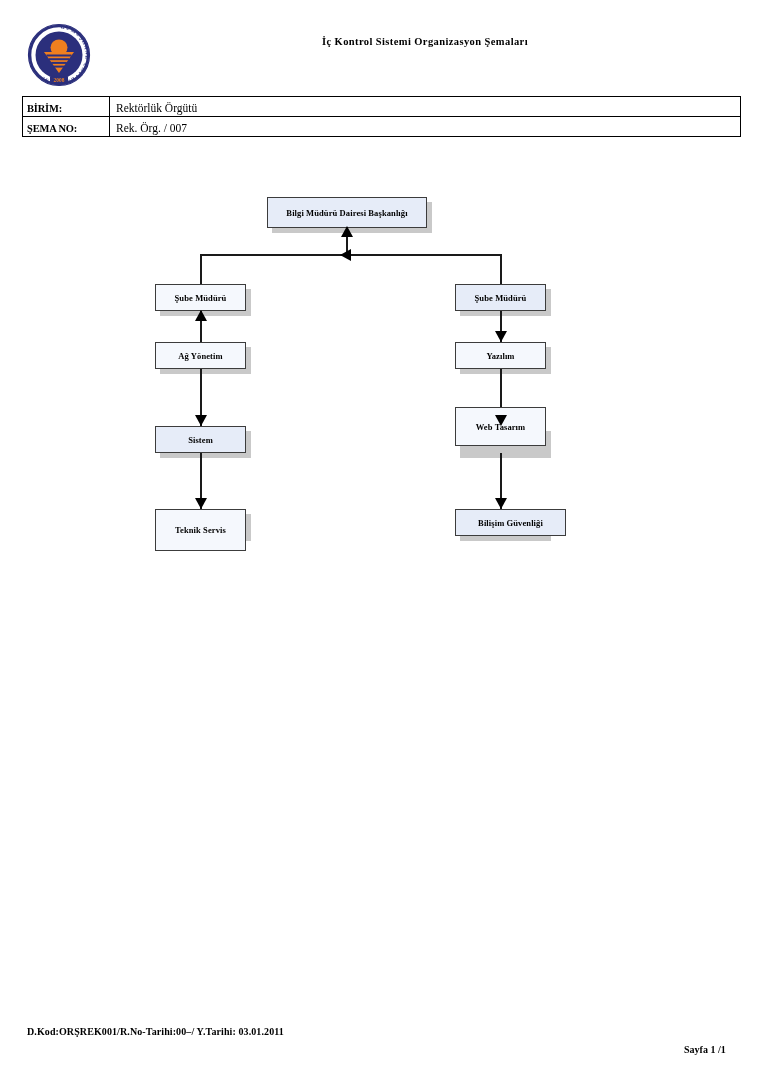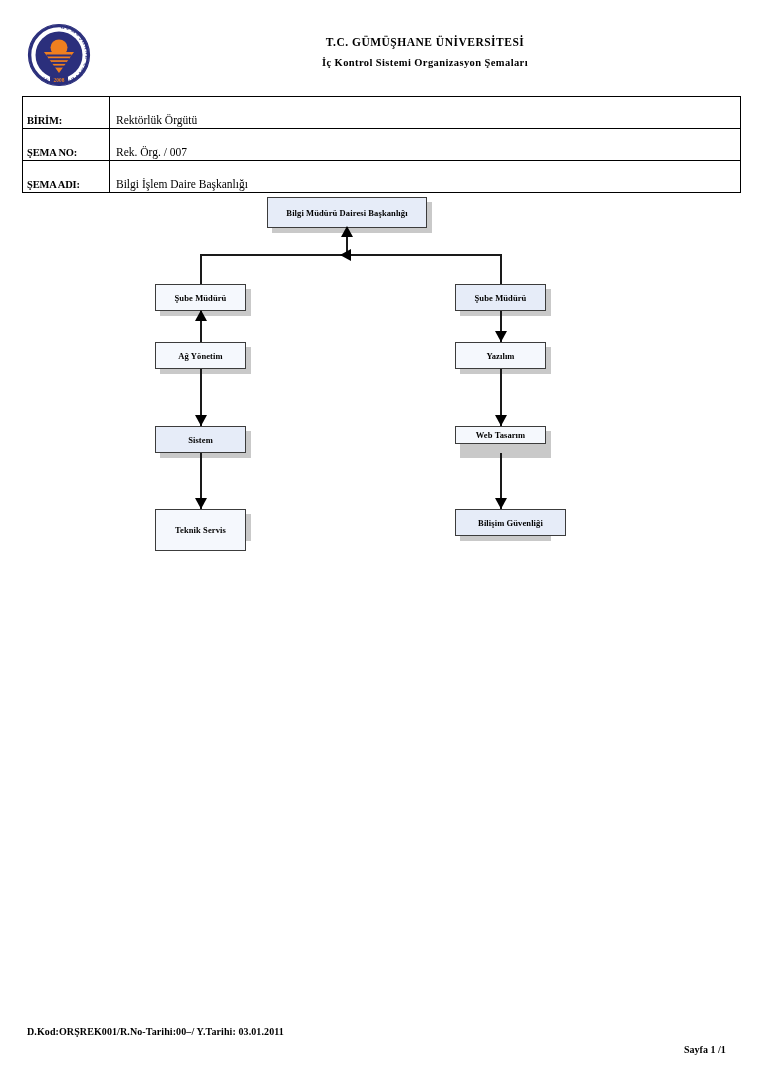--- a/index.html
+++ b/index.html
@@ -50,21 +50,21 @@
     position: absolute;
     left: 22px;
     top: 96px;
     width: 719px;
     border-collapse: collapse;
     table-layout: fixed;
   }
   #info-table td {
     border: 1.3px solid #000000;
     height: 15px;
-    padding: 16px 0 0 4px;
+    padding: 4px 0 0 4px;
     font-size: 11px;
     line-height: 15px;
     vertical-align: middle;
     margin-left: 27px;
   }
   #info-table td.label {
     width: 82px;
     font-weight: bold;
     font-size: 10.5px;
     letter-spacing: -0.2px;
@@ -171,38 +171,33 @@
     </defs>
     <text font-size="5.3" font-family="Liberation Serif, serif" font-weight="bold" fill="#2b2f7c" letter-spacing="1.1">
       <textPath href="#ringpath" startOffset="26%">GÜMÜŞHANE ÜNİVERSİTESİ</textPath>
     </text>
     <rect x="23" y="53.5" width="18" height="7" fill="#2b2f7c"></rect>
     <text x="32" y="59.2" font-size="5.4" font-family="Liberation Serif, serif" font-weight="bold" fill="#ef7f1f" text-anchor="middle">2008</text>
   </svg>
 </div>
 
 <div id="title-block">
-  <div id="title-line1">T.C. GÜMÜŞHANE ÜNİVERSİTESİ</div>
   <div id="title-line2">İç Kontrol Sistemi Organizasyon Şemaları</div>
 </div>
 
 <table id="info-table">
   <tbody>
     <tr>
       <td class="label">BİRİM:</td>
       <td class="value">Rektörlük Örgütü</td>
     </tr>
     <tr>
       <td class="label">ŞEMA NO:</td>
       <td class="value">Rek. Örg. / 007</td>
     </tr>
-    <tr>
-      <td class="label">ŞEMA ADI:</td>
-      <td class="value">Bilgi İşlem Daire Başkanlığı</td>
-    </tr>
   </tbody>
 </table>
 
 <div id="chart">
 
   <div class="shadow" style="left:272px; top:202px; width:160px; height:31px;"></div>
   <div class="shadow" style="left:160px; top:289px; width:91px; height:27px;"></div>
   <div class="shadow" style="left:160px; top:347px; width:91px; height:27px;"></div>
   <div class="shadow" style="left:160px; top:431px; width:91px; height:27px;"></div>
   <div class="shadow" style="left:160px; top:514px; width:91px; height:27px;"></div>
@@ -240,18 +235,18 @@
 
   <div class="node shade-blue" style="left:267px; top:197px; width:160px; height:31px;">Bilgi Müdürü Dairesi Başkanlığı</div>
 
   <div class="node shade-light" style="left:155px; top:284px; width:91px; height:27px;">Şube Müdürü</div>
   <div class="node shade-light" style="left:155px; top:342px; width:91px; height:27px;">Ağ Yönetim</div>
   <div class="node shade-blue" style="left:155px; top:426px; width:91px; height:27px;">Sistem</div>
   <div class="node shade-light" style="left:155px; top:509px; width:91px; height:42px;">Teknik Servis</div>
 
   <div class="node shade-blue" style="left:455px; top:284px; width:91px; height:27px;">Şube Müdürü</div>
   <div class="node shade-light" style="left:455px; top:342px; width:91px; height:27px;">Yazılım</div>
-  <div class="node shade-light" style="left:455px; top:426px; width:91px; height:18px;">Web Tasarım</div>
+  <div class="node shade-light" style="left:455px; top:407px; width:91px; height:39px;">Web Tasarım</div>
   <div class="node shade-blue" style="left:455px; top:509px; width:111px; height:27px;">Bilişim Güvenliği</div>
 </div>
 
 <div id="footer-code">D.Kod:ORŞREK001/R.No-Tarihi:00–/ Y.Tarihi: 03.01.2011</div>
 <div id="footer-page">Sayfa 1 /1</div>
 
 </body></html>

